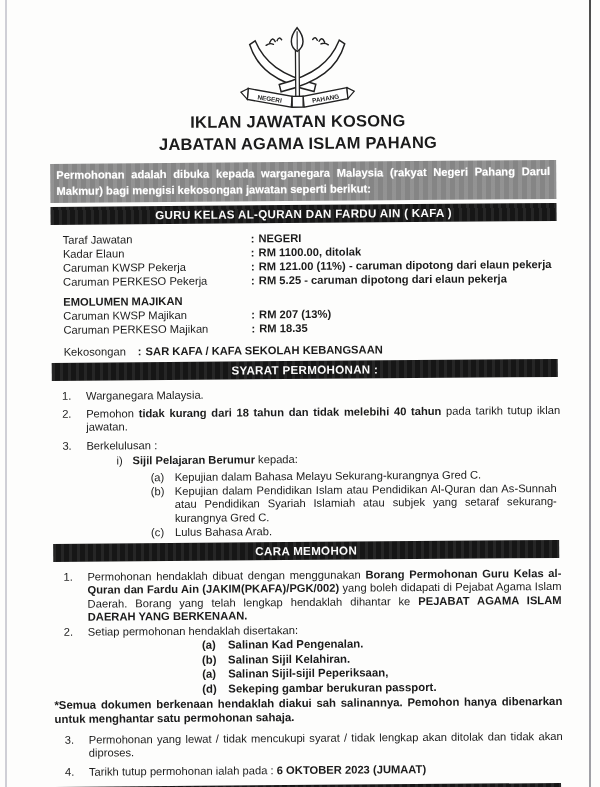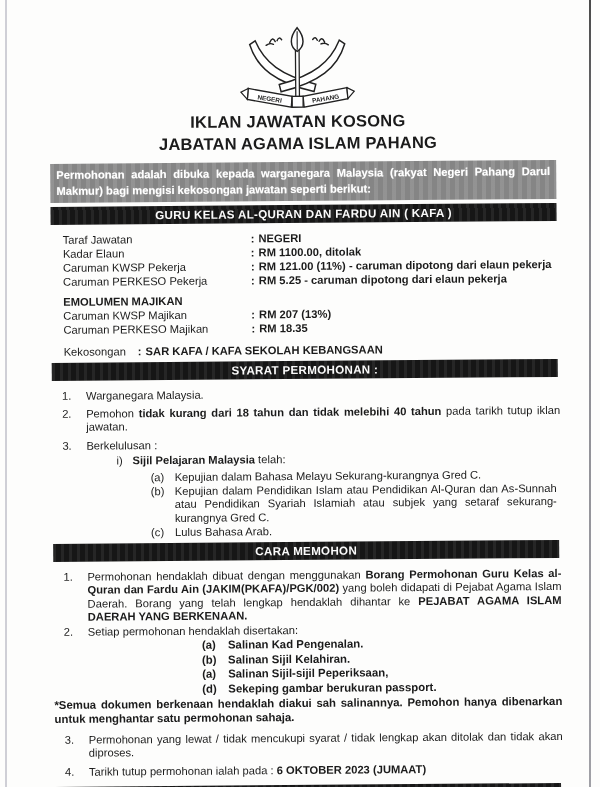--- a/index.html
+++ b/index.html
@@ -152,21 +152,21 @@
       <div class="litext"><span>Pemohon </span><b>tidak kurang dari 18 tahun dan tidak melebihi 40 tahun</b><span> pada tarikh tutup iklan jawatan.</span></div>
     </div>
     <div class="li mb2">
       <span class="num">3.</span>
       <div class="litext">Berkelulusan :</div>
     </div>
   </div>
 
   <div class="sub-i">
     <span class="num">i)</span>
-    <div><b>Sijil Pelajaran Malaysia</b><span> telah:</span></div>
+    <div><b>Sijil Pelajaran Berumur</b><span> kepada:</span></div>
   </div>
 
   <div class="sub-abc">
     <span class="num">(a)</span>
     <div class="litext">Kepujian dalam Bahasa Melayu Sekurang-kurangnya Gred C.</div>
   </div>
   <div class="sub-abc">
     <span class="num">(b)</span>
     <div class="litext">Kepujian dalam Pendidikan Islam atau Pendidikan Al-Quran dan As-Sunnah atau Pendidikan Syariah Islamiah atau subjek yang setaraf sekurang-kurangnya Gred C.</div>
   </div>

